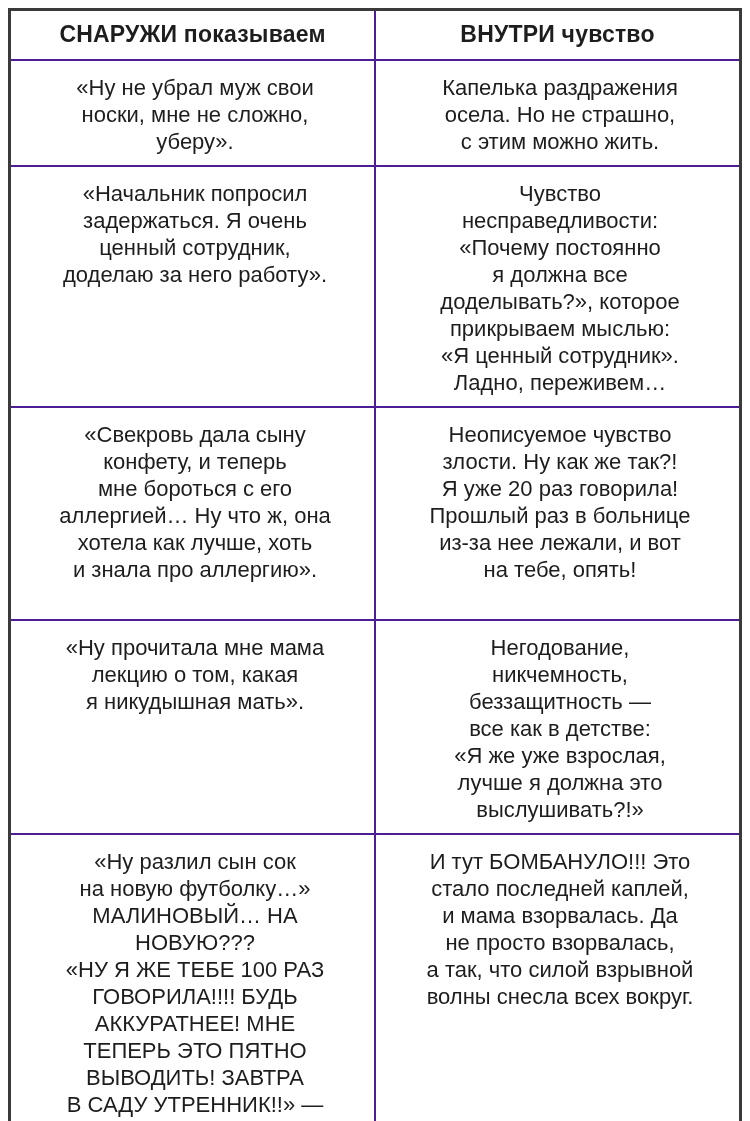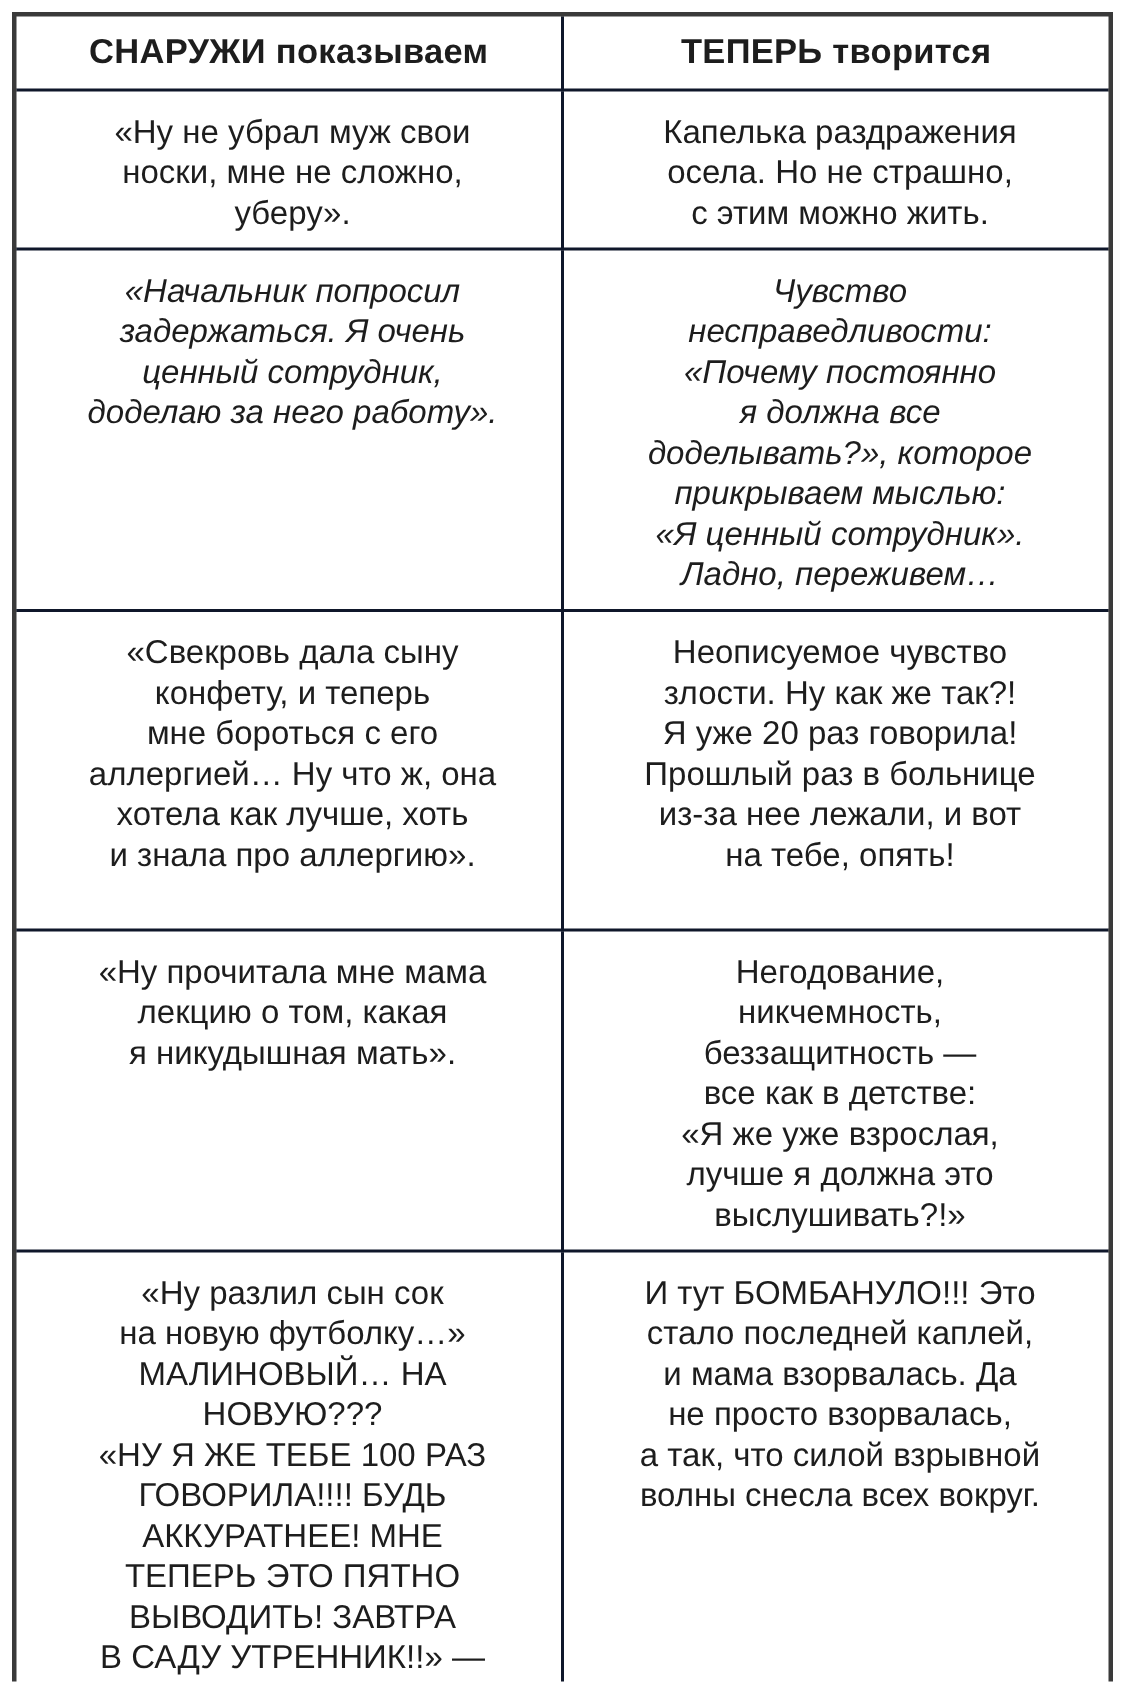--- a/index.html
+++ b/index.html
@@ -17,54 +17,54 @@
   }
   table.comparison-table {
     width: 100%;
     height: 1105px;
     border-collapse: collapse;
     table-layout: fixed;
     border: 3px solid #3a3a3a;
   }
   table.comparison-table th,
   table.comparison-table td {
-    border: 2px solid #0f172a;
+    border: 2px solid #4c1d95;
     box-sizing: border-box;
   }
   th.col-header {
     font-size: 23px;
     font-weight: bold;
     text-align: center;
     vertical-align: middle;
     padding: 6px 8px;
     letter-spacing: 0.2px;
   }
   td.cell {
     vertical-align: top;
     text-align: center;
     padding: 13px 14px 10px 19px;
     font-size: 22px;
     line-height: 27px;
     white-space: pre-line;
   }
   tr.header-row   { height: 50px; }
   tr.row-1        { height: 101px; }
-  tr.row-2        { height: 233px; font-style: italic; }
+  tr.row-2        { height: 233px; }
   tr.row-3        { height: 213px; }
   tr.row-4        { height: 205px; }
   tr.row-5        { height: 327px; }
 </style>
 </head>
 <body>
 
 <table class="comparison-table">
   <thead>
     <tr class="header-row">
       <th class="col-header">СНАРУЖИ показываем</th>
-      <th class="col-header">ТЕПЕРЬ творится</th>
+      <th class="col-header">ВНУТРИ чувство</th>
     </tr>
   </thead>
   <tbody>
     <tr class="row-1">
       <td class="cell">«Ну не убрал муж свои
 носки, мне не сложно,
 уберу».</td>
       <td class="cell">Капелька раздражения
 осела. Но не страшно,
 с этим можно жить.</td>

